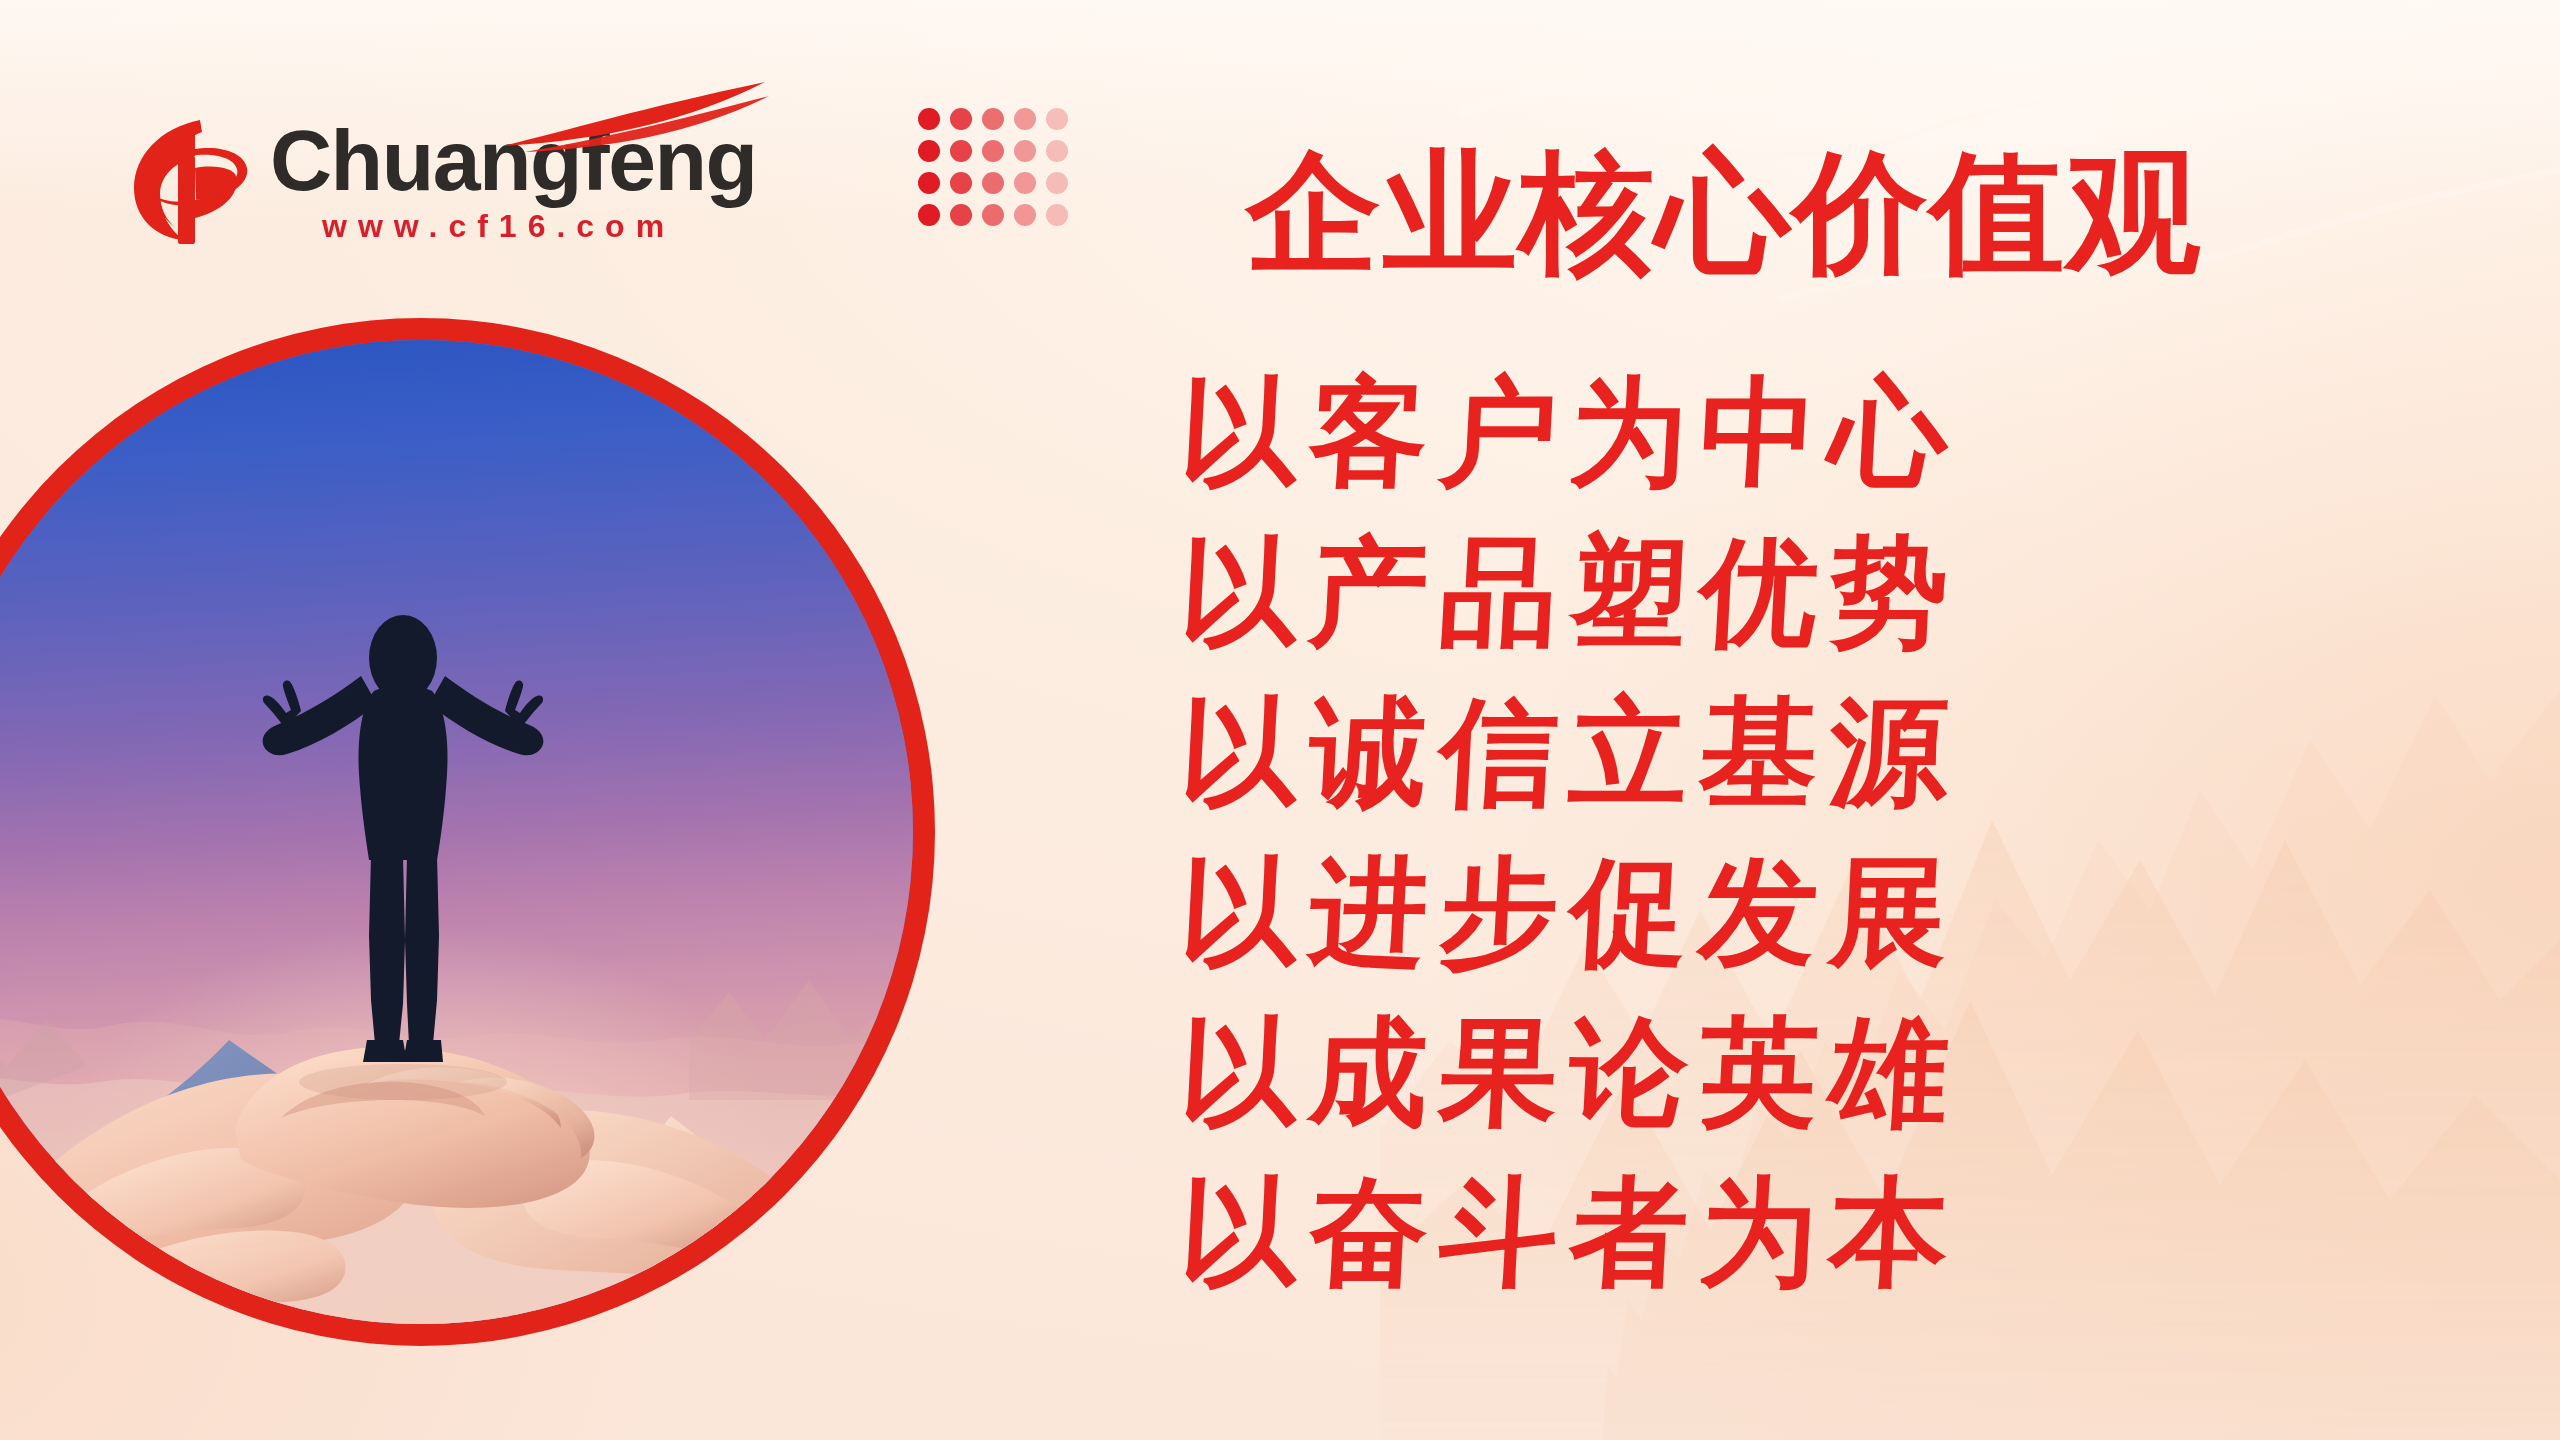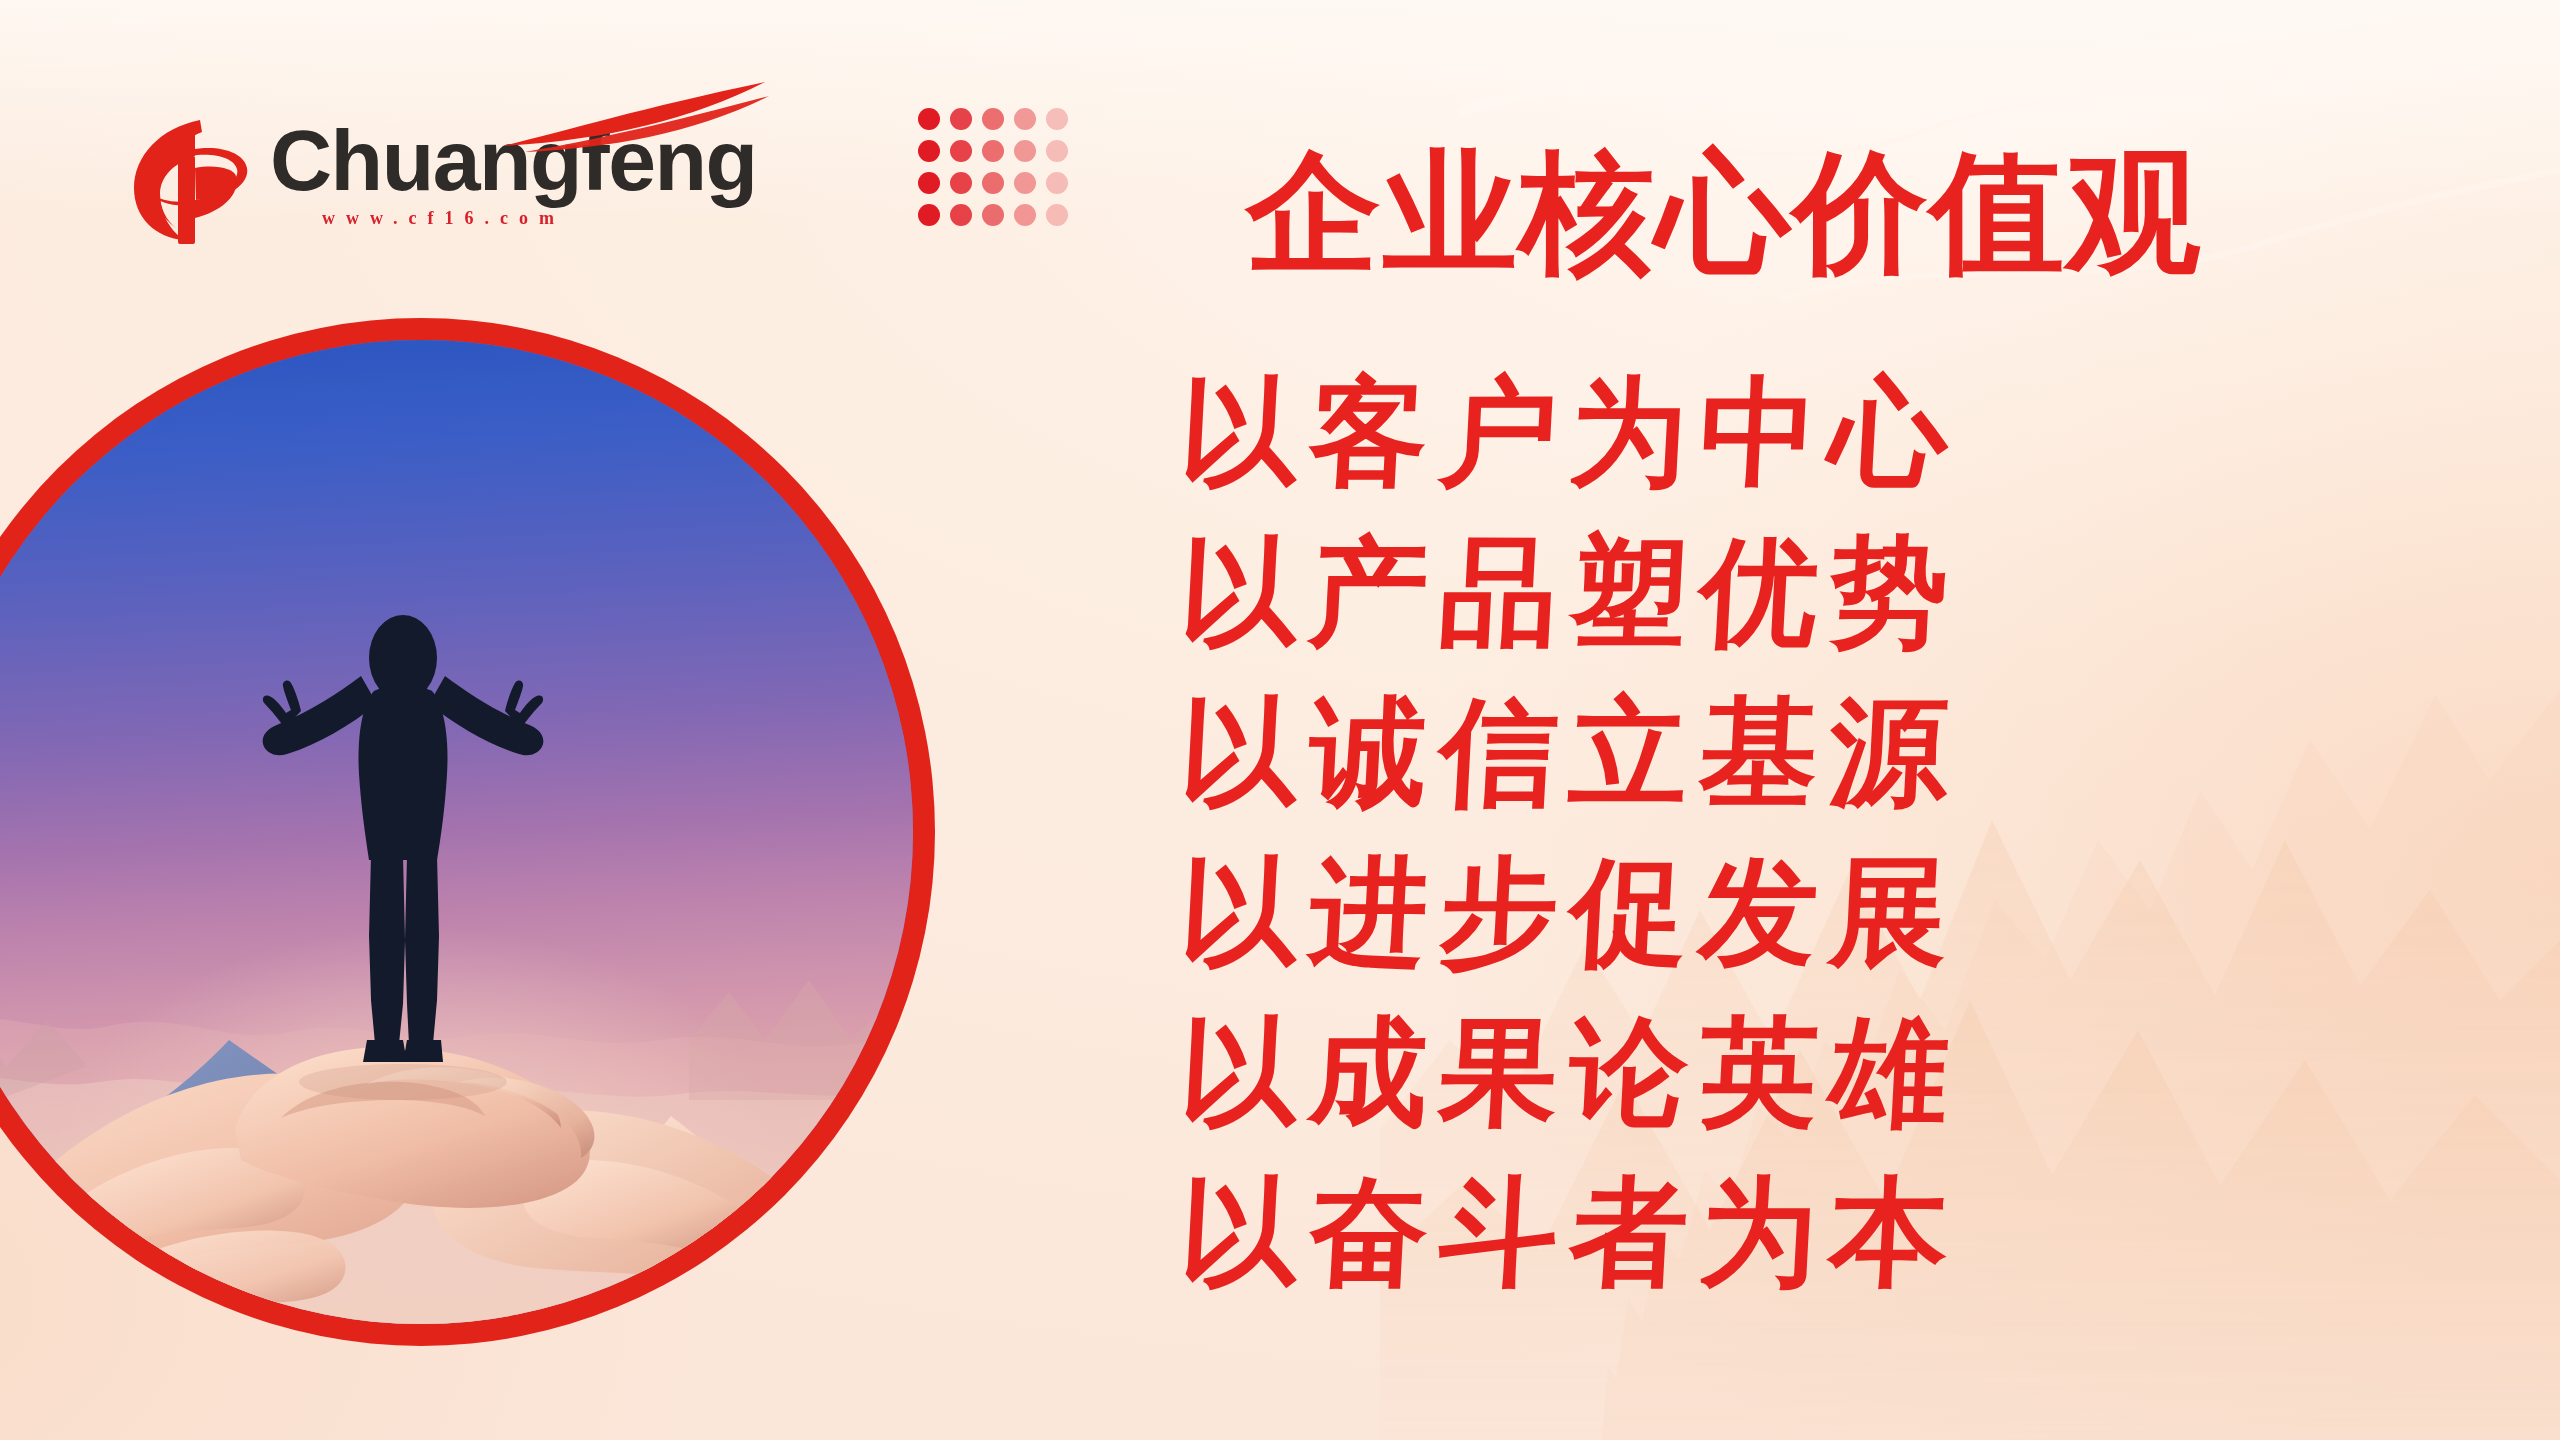--- a/index.html
+++ b/index.html
@@ -114,23 +114,23 @@
     right: -14px;
     top: -26px;
     width: 270px;
     height: 72px;
     pointer-events: none;
   }
   .logo-swoosh svg { width: 100%; height: 100%; display: block; }
 
   .logo-url {
     margin-top: 6px;
-    font-family: Liberation Serif, serif;
+    font-family: Liberation Sans, sans-serif;
     font-weight: 700;
-    font-size: 18px;
+    font-size: 32px;
     letter-spacing: 11px;
     color: #d8202a;
     white-space: nowrap;
     padding-left: 52px;
   }
 
   
   .dot-grid {
     position: absolute;
     left: 918px;

